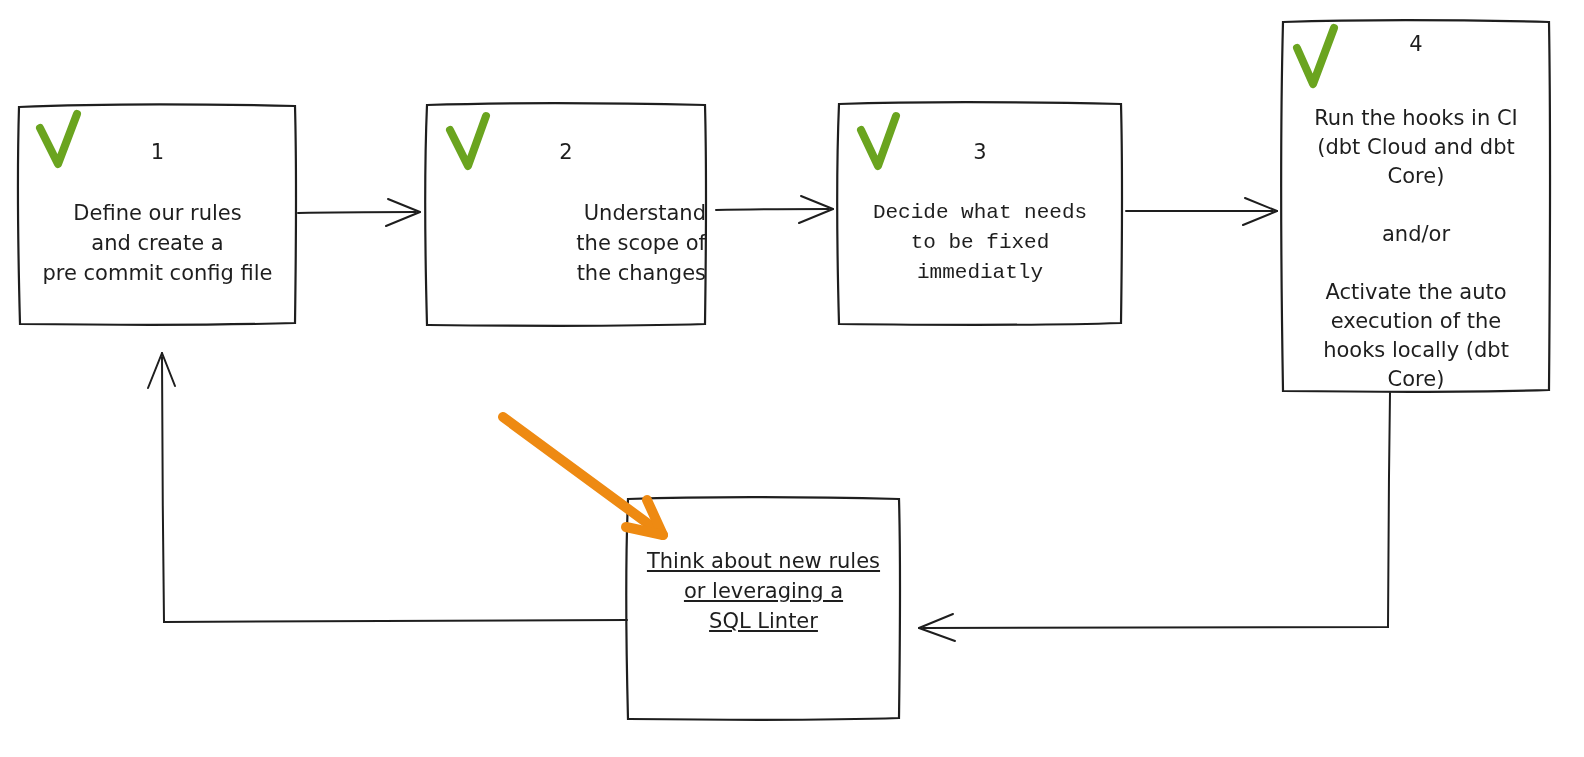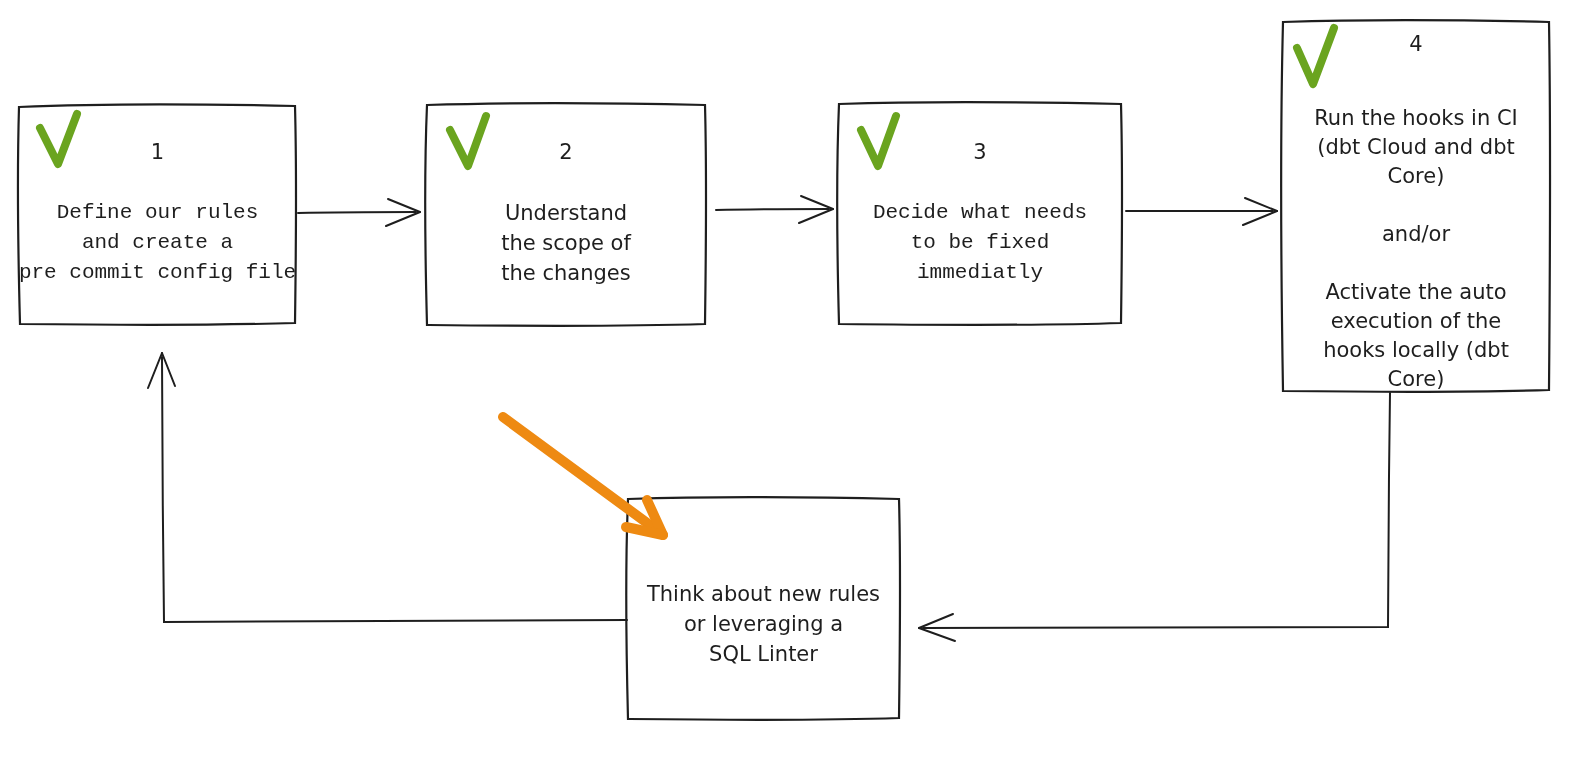--- a/index.html
+++ b/index.html
@@ -89,28 +89,28 @@
 
     <g stroke="#ee8a12" stroke-width="10" fill="none" stroke-linecap="round">
       <path d="M503,417 L658,531"></path>
       <path d="M663,535 L647,500"></path>
       <path d="M663,535 L626,527"></path>
     </g>
   </svg>
 
   <div class="box" style="left:18px;top:104px;width:279px;height:221px;">
     <div class="step-number" style="top:34px;">1</div>
-    <div class="step-label" style="top:94px;font-family:Liberation Mono, monospace;">Define our rules
+    <div class="step-label" style="top:94px;">Define our rules
 and create a
 pre commit config file</div>
   </div>
 
   <div class="box" style="left:426px;top:103px;width:280px;height:222px;">
     <div class="step-number" style="top:35px;">2</div>
-    <div class="step-label" style="top:95px;">Understand
+    <div class="step-label" style="top:95px;text-align:right;">Understand
 the scope of
 the changes</div>
   </div>
 
   <div class="box" style="left:838px;top:103px;width:284px;height:221px;">
     <div class="step-number" style="top:35px;">3</div>
     <div class="step-label" style="top:95px;font-family:Liberation Mono, monospace;">Decide what needs
 to be fixed
 immediatly</div>
   </div>
@@ -123,18 +123,18 @@
 
 and/or
 
 Activate the auto
 execution of the
 hooks locally (dbt
 Core)</div>
   </div>
 
   <div class="box" style="left:627px;top:497px;width:273px;height:222px;">
-    <div class="step-label" style="top:82px;">Think about new rules
+    <div class="step-label" style="top:49px;text-decoration:underline;">Think about new rules
 or leveraging a
 SQL Linter</div>
   </div>
 
 </div>
 
 </body></html>

